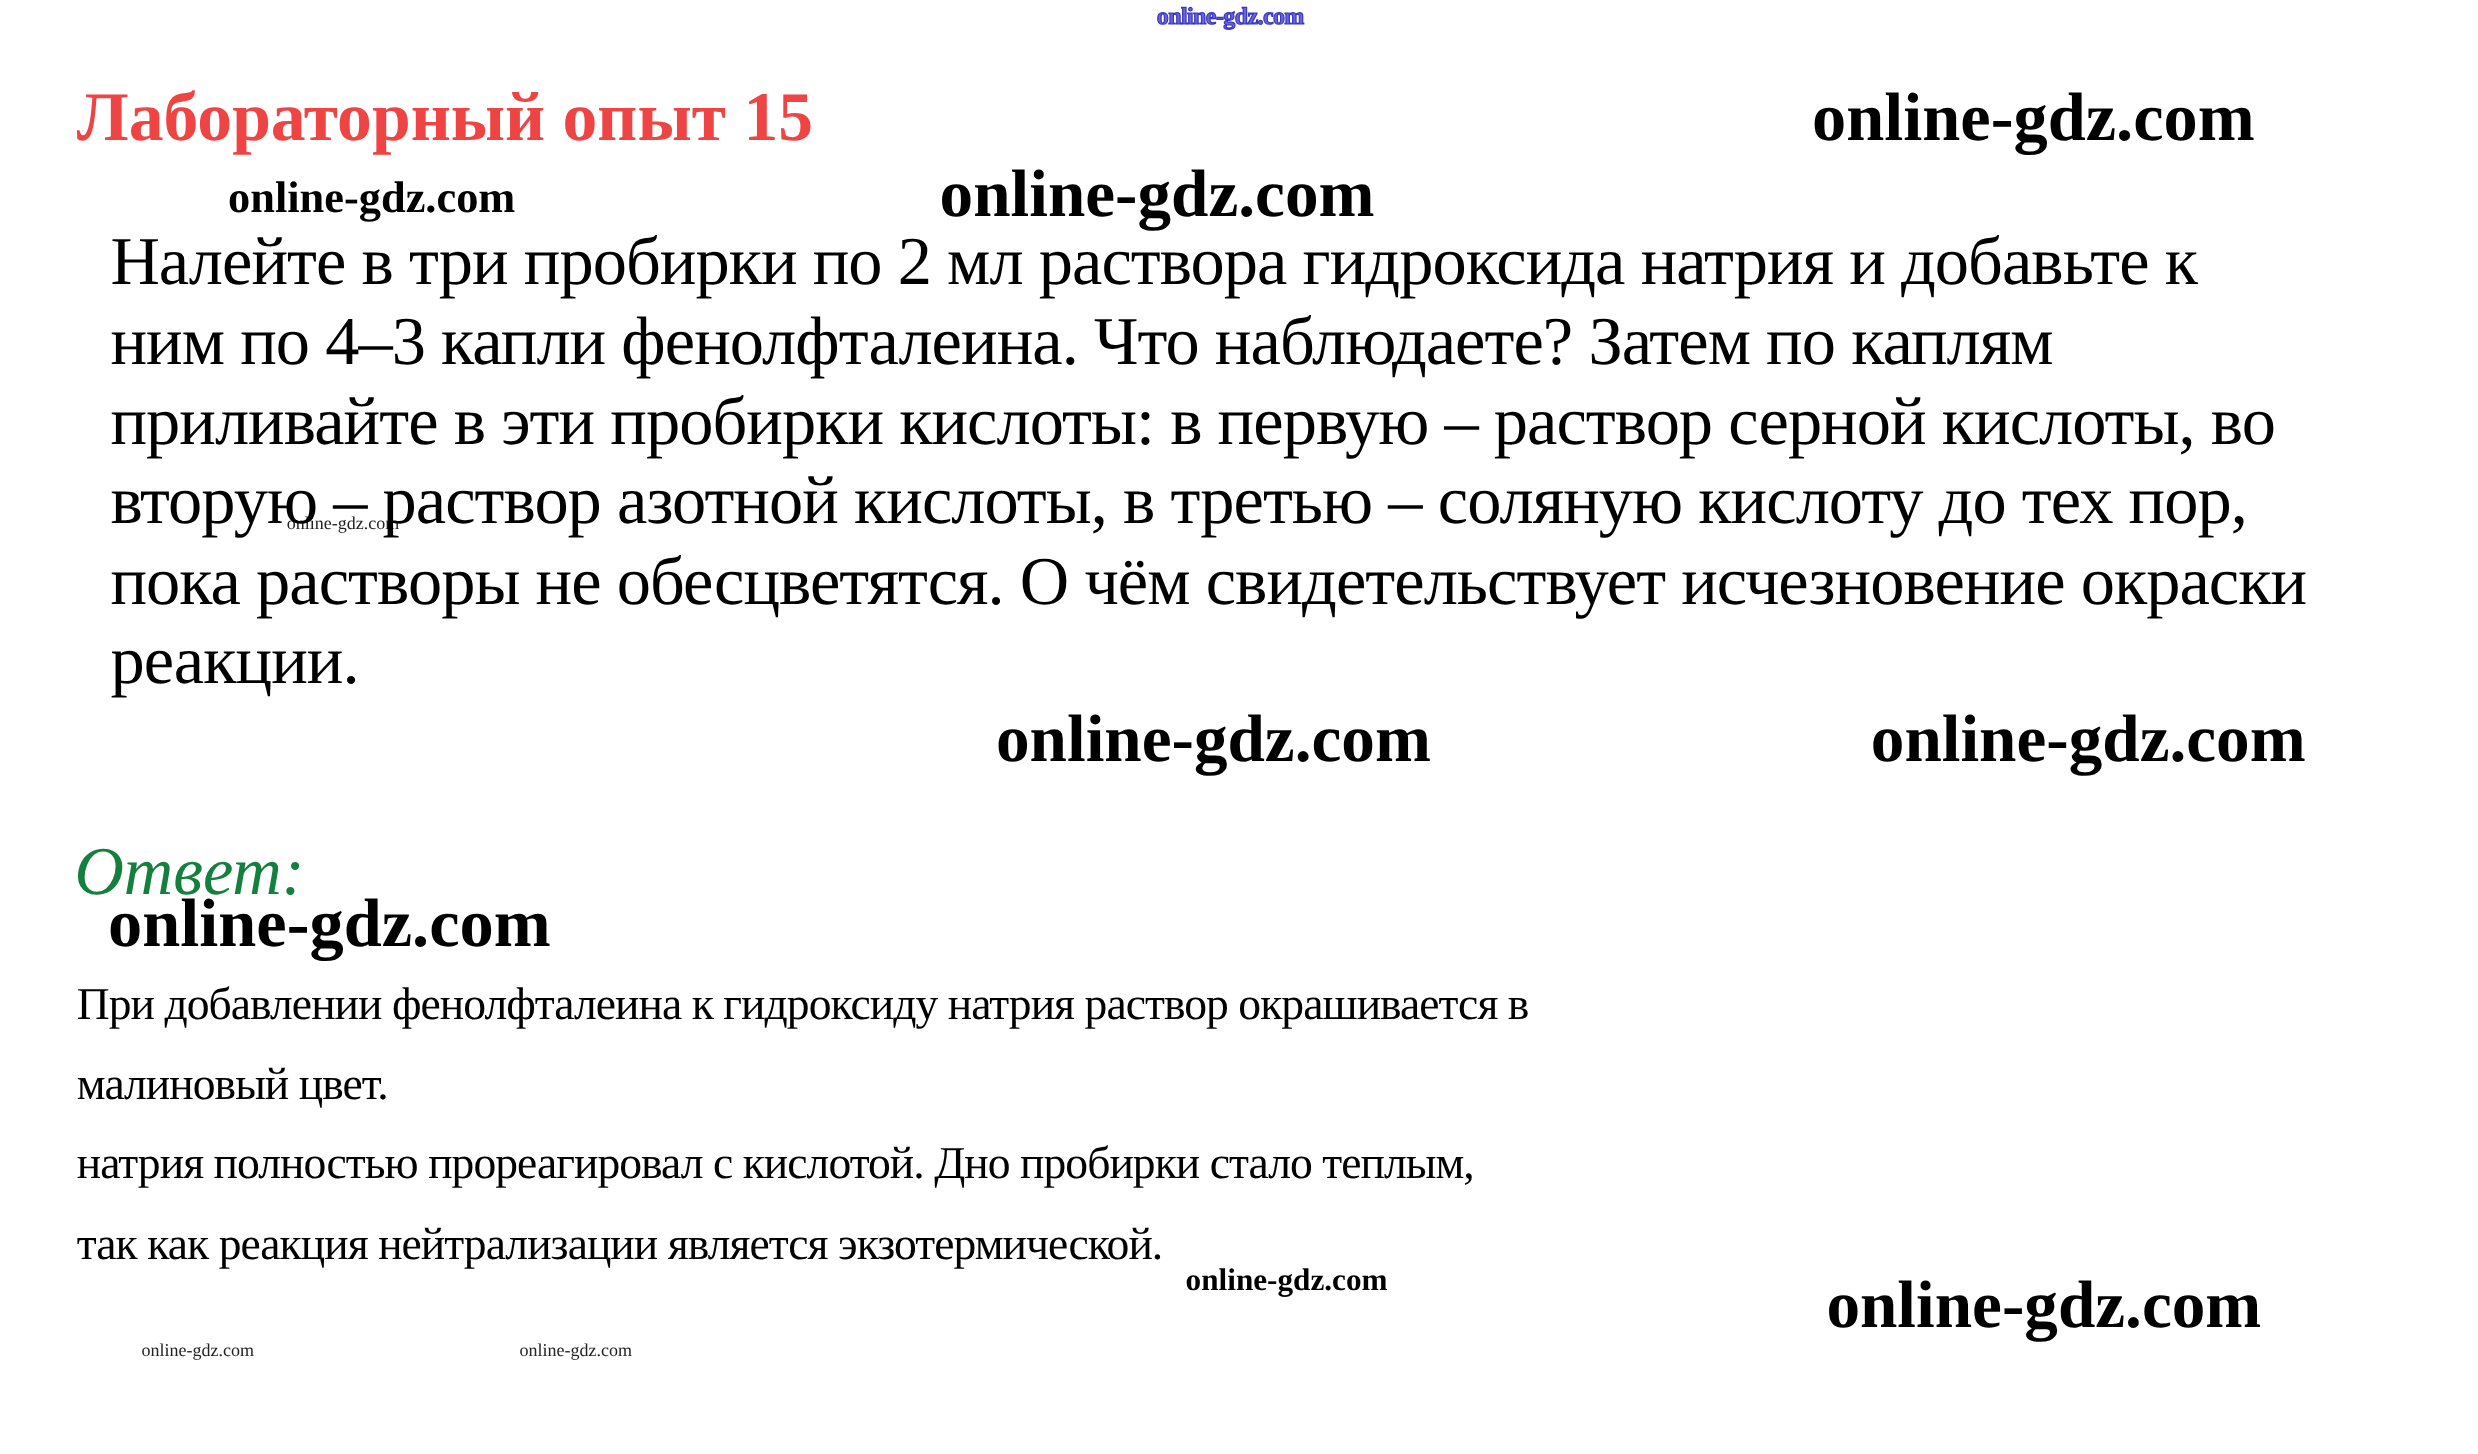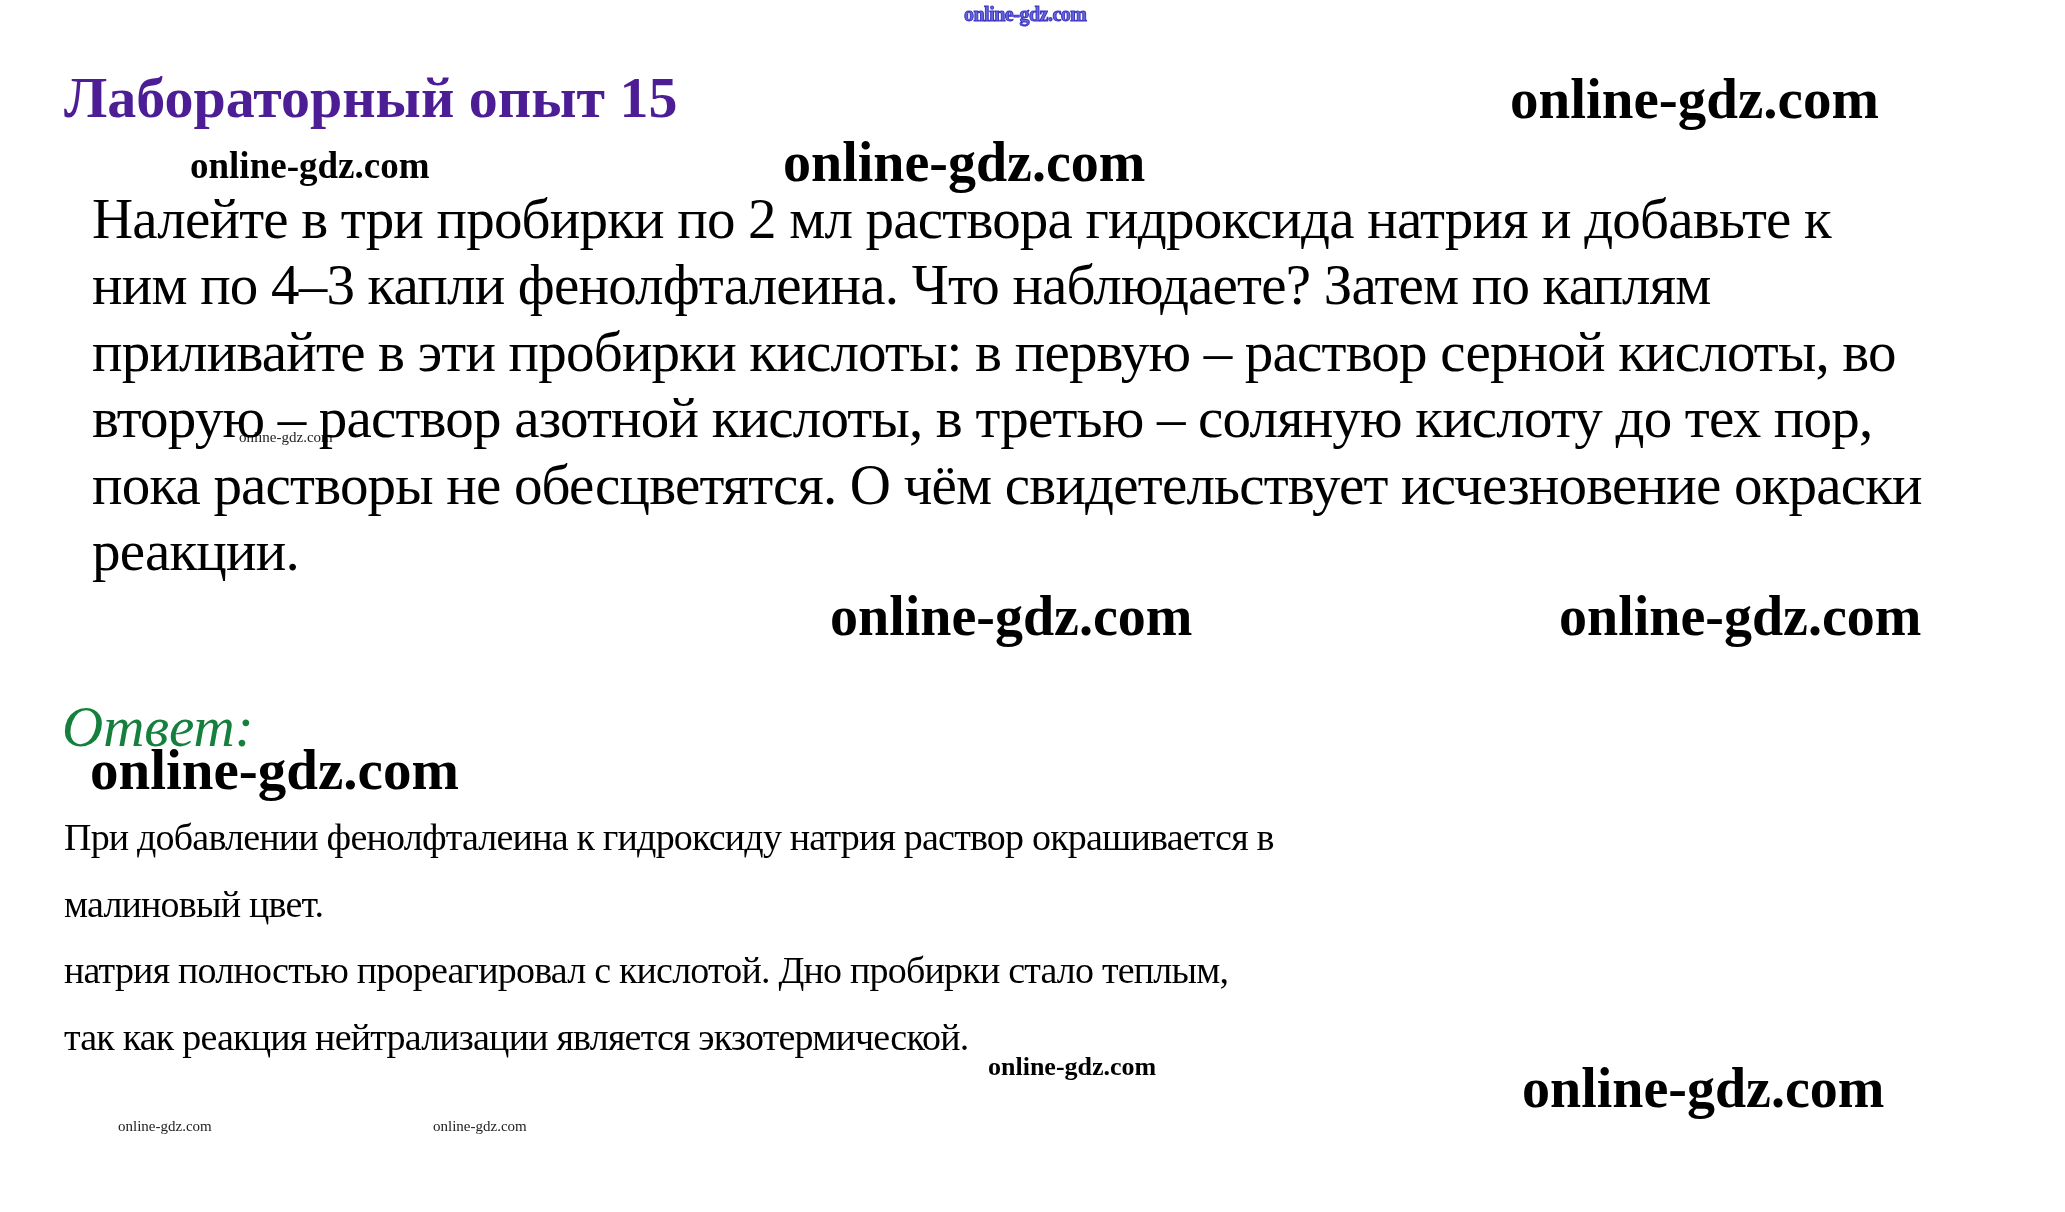--- a/index.html
+++ b/index.html
@@ -12,21 +12,21 @@
     position: relative;
   }
   .abs { position: absolute; white-space: nowrap; }
 
   
   .doc-title {
     left: 64px; top: 64px;
     font-family: "Liberation Serif", serif;
     font-weight: 700;
     font-size: 58px;
-    color: #4c1d95;
+    color: #ef4444;
     letter-spacing: 0px;
   }
   .task-block {
     left: 64px; top: 186px;
     font-family: "Liberation Serif", serif;
     font-size: 57px;
     line-height: 66.4px;
     color: #000;
     letter-spacing: -0.8px;
     margin-left: 28px;

